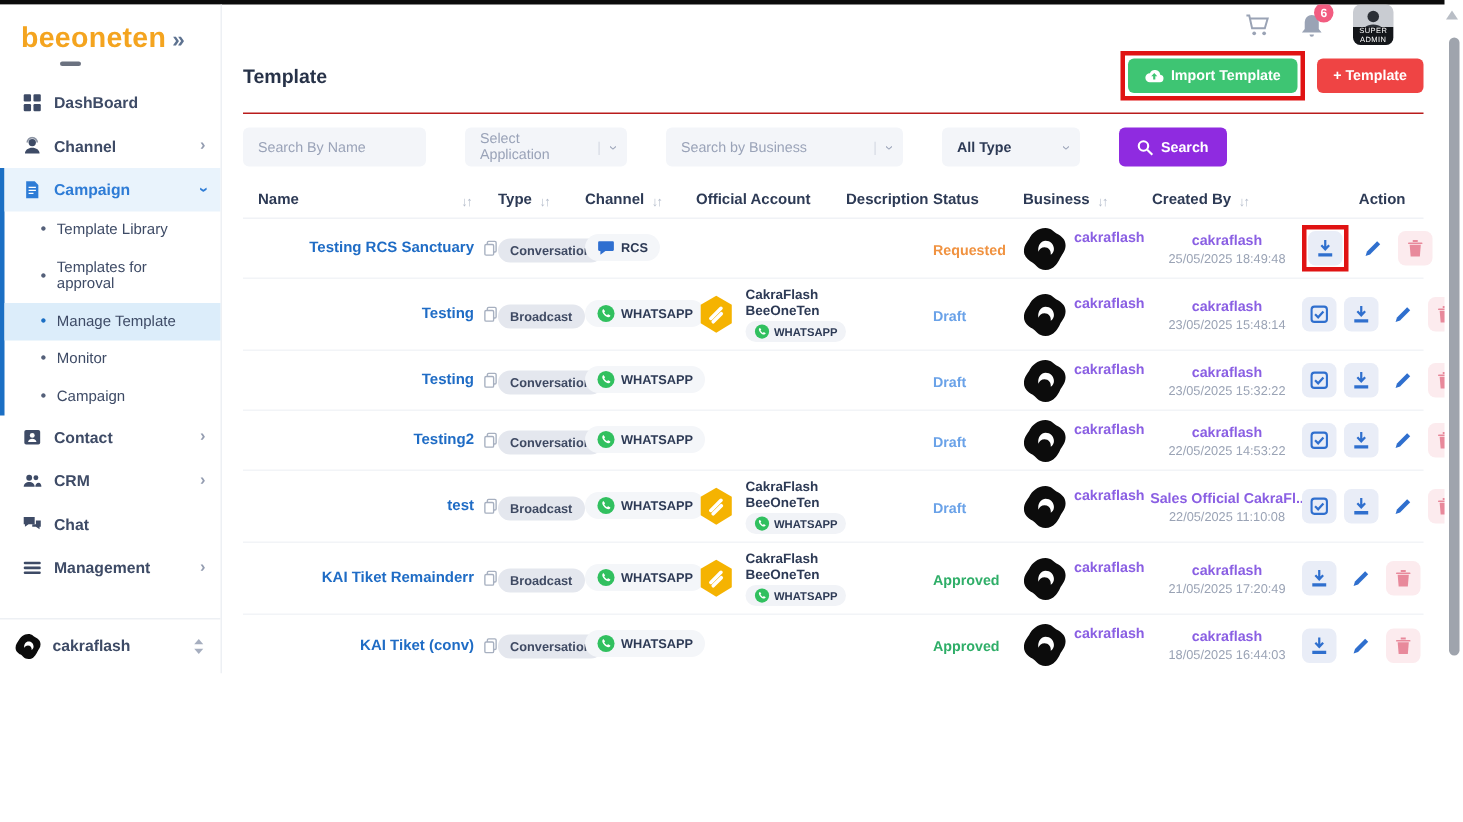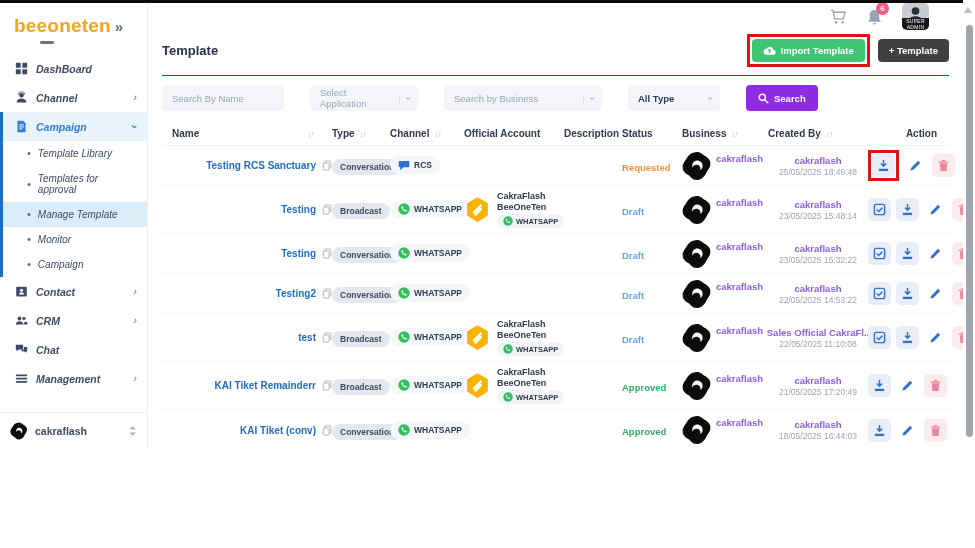--- a/index.html
+++ b/index.html
@@ -7,21 +7,21 @@
   .frame { position:relative; width:975px; height:548px; background:#fff; overflow:hidden; }
   .app { position:absolute; left:0; top:0; width:963px; height:449px; background:#fff;
          border-top:3px solid #0b0b0b; display:flex; overflow:hidden; }
 
   
   .sidebar { width:148px; min-width:148px; border-right:1px solid #edf0f4; display:flex; flex-direction:column; background:#fff; }
   .logo-row { padding:12px 10px 4px 14px; display:flex; align-items:baseline; gap:4px; }
   .logo-text { font-size:19px; font-weight:800; color:#f4a41f; letter-spacing:.2px; }
   .logo-chev { font-size:15px; color:#5d7290; font-weight:700; }
   .logo-underline { width:14px; height:3px; background:#6b7280; margin:0 0 10px 40px; border-radius:2px; }
-  .nav { display:flex; flex-direction:column; font-size:10.5px;font-style:italic; }
+  .nav { display:flex; flex-direction:column; font-size:10.5px; }
   .nav-item { display:flex; align-items:center; gap:8px; padding:8px 10px 8px 12px; color:#3e4b66; font-weight:600;
               border-left:3px solid transparent; cursor:pointer; }
   .nav-item .ico { width:13px; height:13px; display:inline-flex; color:#3e4b66; flex:none; }
   .nav-item .ico svg { width:100%; height:100%; }
   .nav-item .chev { margin-left:auto; color:#939cb0; font-size:11px; line-height:1; }
   .chev.down { display:inline-block; transform:rotate(90deg); }
   .campaign-group { border-left:3px solid #1b6fc4; }
   .campaign-group .nav-item { border-left:none; }
   .nav-item.active-parent { background:#e9f3fc; color:#2e7cd6; }
   .nav-item.active-parent .ico { color:#2e7cd6; }
@@ -47,21 +47,21 @@
                     text-align:center; line-height:6px; letter-spacing:.3px; }
 
   .content { padding:0 14px; flex:1; display:flex; flex-direction:column; min-width:0; }
   .page-head { display:flex; align-items:center; padding:4px 0 8px; border-bottom:1px solid #b91c1c; }
   .page-title { font-size:13px; font-weight:700; color:#273248; }
   .head-actions { margin-left:auto; display:flex; align-items:center; gap:8px; }
   .red-wrap { border:3px solid #e01313; padding:2px; }
   .btn { display:inline-flex; align-items:center; gap:5px; border:none; border-radius:4px; padding:6px 11px;
          font-size:9.5px; font-weight:700; color:#fff; cursor:pointer; font-family:inherit; }
   .btn-import { background:#3ec573; }
-  .btn-add { background:#404040; }
+  .btn-add { background:#ef4444; }
   .btn .bico { width:13px; height:11px; display:inline-flex; }
 
   .filters { display:flex; align-items:flex-end; gap:26px; padding:9px 0 10px; }
   .f-input { background:#f3f5f9; border:none; border-radius:4px; height:26px; padding:0 10px; font-size:9.5px;
              color:#3f4a63; font-family:inherit; outline:none; }
   .f-input::placeholder { color:#9aa3b8; }
   .f-select { background:#f3f5f9; border-radius:4px; height:26px; display:flex; align-items:center; padding:0 8px 0 10px;
               font-size:9.5px; cursor:pointer; }
   .f-select .ph { color:#9aa3b8; }
   .f-select .val { color:#2d3a55; font-weight:700; }

